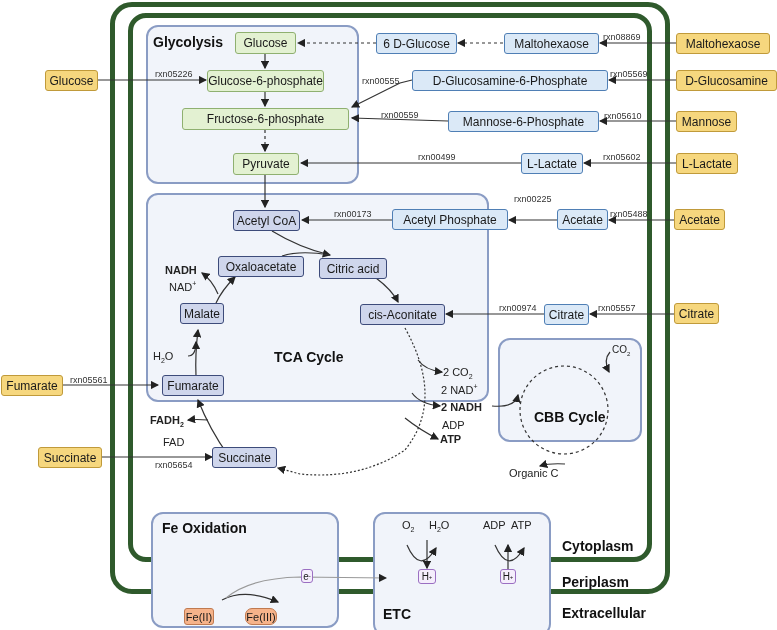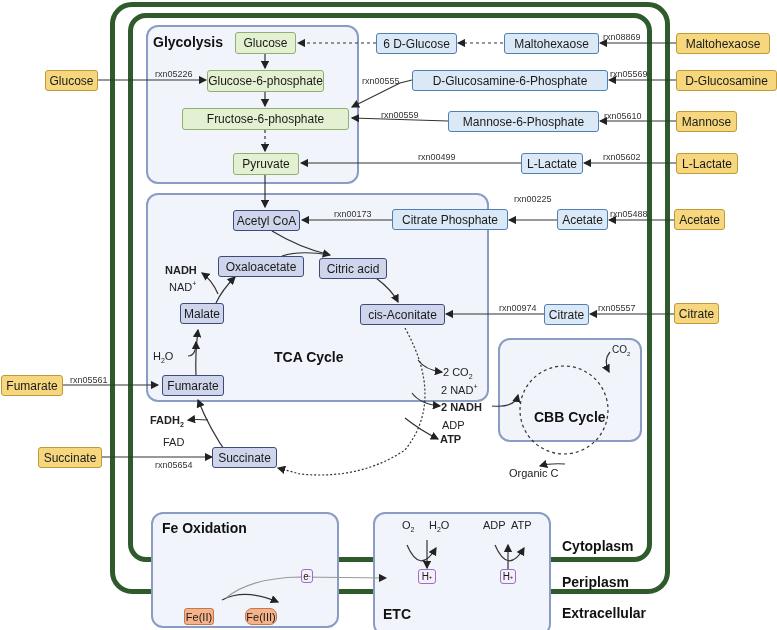--- a/index.html
+++ b/index.html
@@ -104,21 +104,21 @@
 <div class="node green" style="left:235px; top:32px; width:61px; height:22px;">Glucose</div>
 <div class="node green" style="left:207px; top:70px; width:117px; height:22px;">Glucose-6-phosphate</div>
 <div class="node green" style="left:182px; top:108px; width:167px; height:22px;">Fructose-6-phosphate</div>
 <div class="node green" style="left:233px; top:153px; width:66px; height:22px;">Pyruvate</div>
 
 <div class="node blue" style="left:376px; top:33px; width:81px; height:21px;">6 D-Glucose</div>
 <div class="node blue" style="left:504px; top:33px; width:95px; height:21px;">Maltohexaose</div>
 <div class="node blue" style="left:412px; top:70px; width:196px; height:21px;">D-Glucosamine-6-Phosphate</div>
 <div class="node blue" style="left:448px; top:111px; width:151px; height:21px;">Mannose-6-Phosphate</div>
 <div class="node blue" style="left:521px; top:153px; width:62px; height:21px;">L-Lactate</div>
-<div class="node blue" style="left:392px; top:209px; width:116px; height:21px;">Citrate Phosphate</div>
+<div class="node blue" style="left:392px; top:209px; width:116px; height:21px;">Acetyl Phosphate</div>
 <div class="node blue" style="left:557px; top:209px; width:51px; height:21px;">Acetate</div>
 <div class="node blue" style="left:544px; top:304px; width:45px; height:21px;">Citrate</div>
 
 <div class="node ext" style="left:676px; top:33px; width:94px; height:21px;">Maltohexaose</div>
 <div class="node ext" style="left:676px; top:70px; width:101px; height:21px;">D-Glucosamine</div>
 <div class="node ext" style="left:676px; top:111px; width:61px; height:21px;">Mannose</div>
 <div class="node ext" style="left:676px; top:153px; width:62px; height:21px;">L-Lactate</div>
 <div class="node ext" style="left:674px; top:209px; width:51px; height:21px;">Acetate</div>
 <div class="node ext" style="left:674px; top:303px; width:45px; height:21px;">Citrate</div>
 <div class="node ext" style="left:45px; top:70px; width:53px; height:21px;">Glucose</div>

